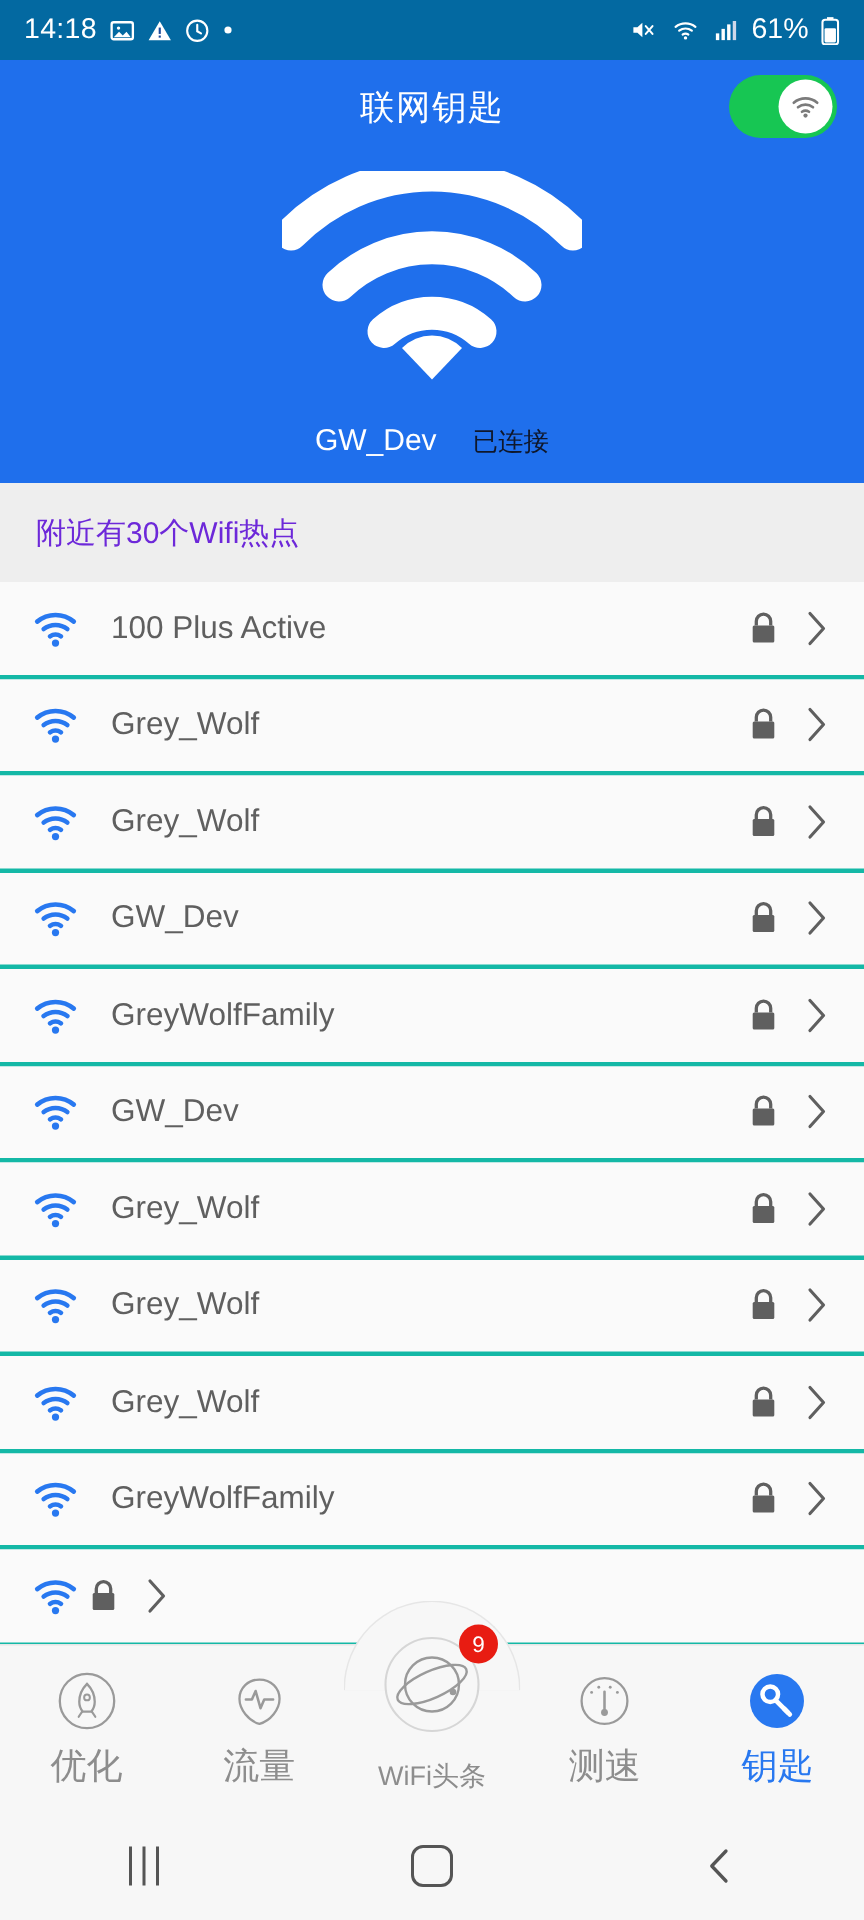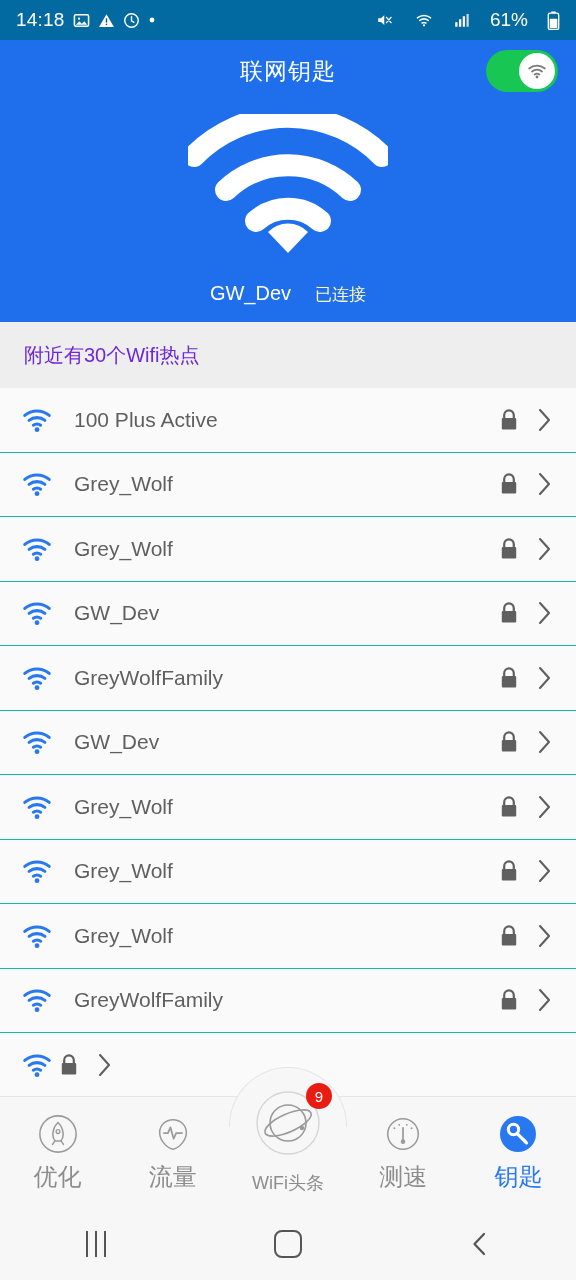--- a/index.html
+++ b/index.html
@@ -10,21 +10,21 @@
   }
   #app { position:relative; width:576px; height:1280px; display:flex; flex-direction:column; }
 
   
   .statusbar {
     height:40px; background:#0369a1; color:#ffffff;
     display:flex; align-items:center; padding:0 16px; flex:0 0 40px;
   }
   .sb-left { display:flex; align-items:center; gap:8px; }
   .sb-time { font-size:19px; letter-spacing:.2px; }
-  .sb-right { margin-left:auto; display:flex; align-items:center; gap:19px; }
+  .sb-right { margin-left:auto; display:flex; align-items:center; gap:8px; }
   .sb-batt { font-size:19px; }
   .sb-ico { display:block; }
 
   
   .header {
     background:#1f6fec; flex:0 0 282px; position:relative;
     display:flex; flex-direction:column; align-items:center;
   }
   .header-bar {
     height:62px; width:100%; display:flex; align-items:center;
@@ -40,33 +40,33 @@
   .toggle-knob {
     width:36px; height:36px; border-radius:50%; background:#ffffff;
     display:flex; align-items:center; justify-content:center;
   }
   .hero-wifi { margin-top:12px; }
   .hero-caption {
     position:absolute; bottom:16px; width:100%;
     display:flex; align-items:baseline; justify-content:center; gap:24px;
   }
   .hero-ssid { color:#ffffff; font-size:20px; }
-  .hero-state { color:#fef9c3; font-size:17px; }
+  .hero-state { color:#0f172a; font-size:17px; }
 
   
   .section-head {
     flex:0 0 66px; background:#eeeeee; display:flex; align-items:center;
     padding-left:24px; color:#6d28d9; font-size:20px;
   }
 
   
   .list { flex:1 1 auto; background:#fafafa; overflow:hidden; }
   .row {
     height:64.5px; display:flex; align-items:center;
-    padding:0 22px 0 20px; border-bottom:1px solid #14b8a6;
+    padding:0 22px 0 20px; border-bottom:3px solid #14b8a6;
     background:#fafafa;
   }
   .row-wifi { width:38px; flex:0 0 38px; display:flex; align-items:center; }
   .row-name {
     flex:1 1 auto; margin-left:16px; color:#5f5f5f; font-size:21px;
     white-space:nowrap; overflow:hidden; text-overflow:ellipsis;
   }
   .row-lock { flex:0 0 auto; margin-right:14px; display:flex; align-items:center; }
   .row-chev { flex:0 0 auto; display:flex; align-items:center; }
 

